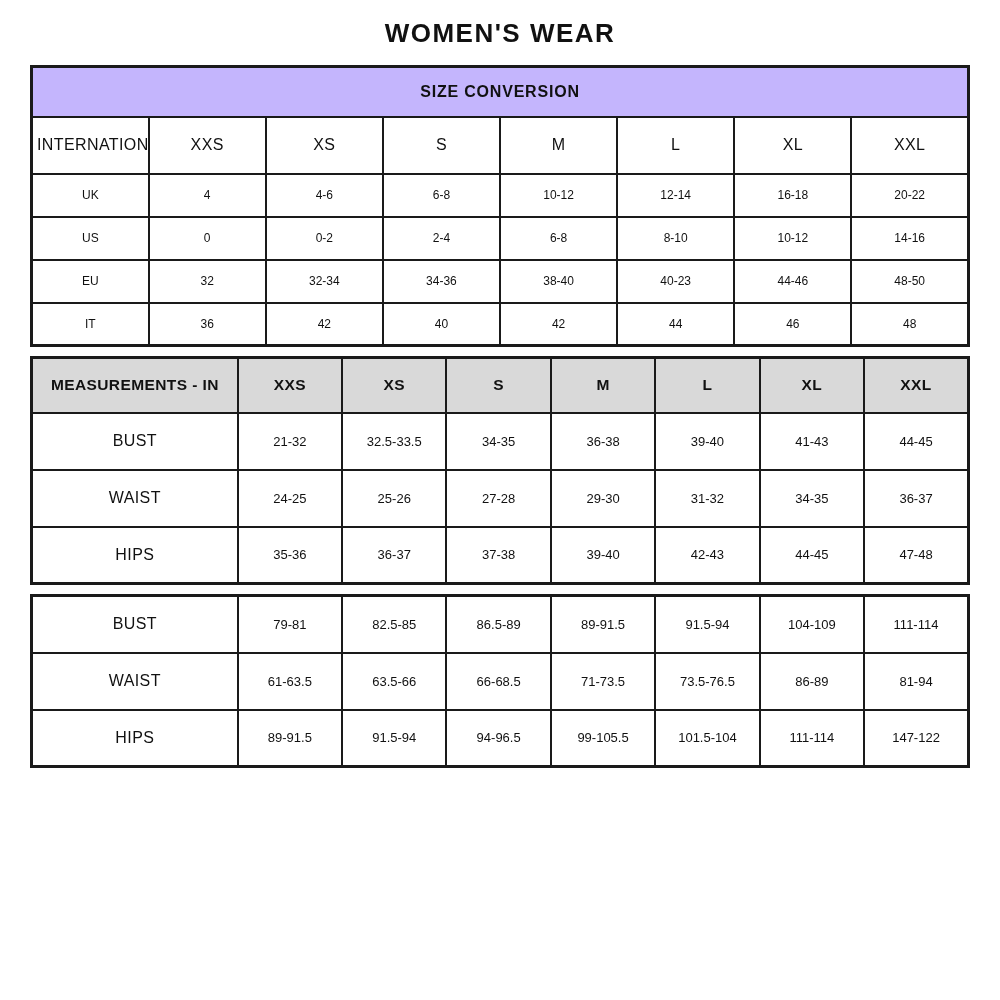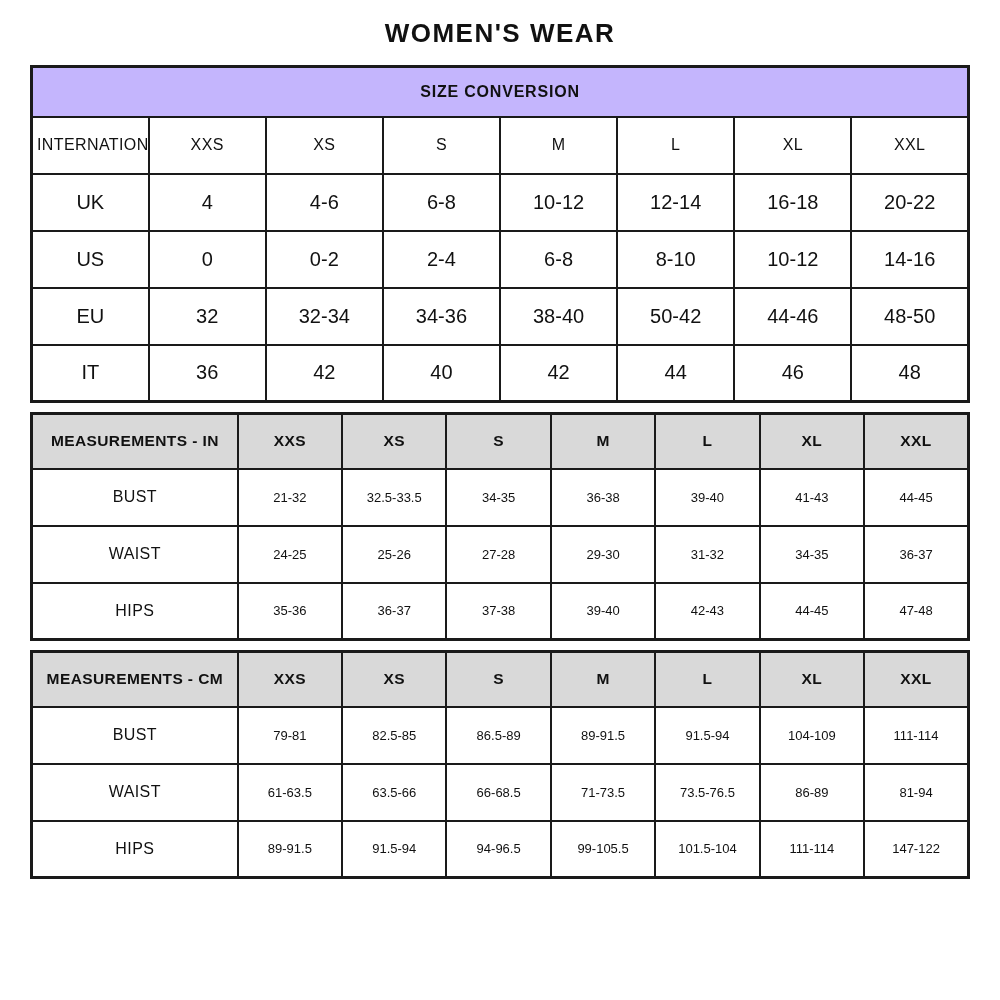--- a/index.html
+++ b/index.html
@@ -39,21 +39,21 @@
     height: 50px;
     font-weight: 700;
     font-size: 16px;
     letter-spacing: 0.8px;
   }
   .t-conv tr.col-row td {
     height: 57px;
     font-size: 16px;
     letter-spacing: 0.4px;
   }
-  .t-conv tr.data-row td { height: 57px; font-size: 20px; }
+  .t-conv tr.data-row td { height: 43px; font-size: 12px; }
   .t-conv td.first-col { width: 17.8%; }
   
   .t-meas tr.head-row td {
     background: #d9d9d9;
     height: 55px;
     font-weight: 700;
     font-size: 15.5px;
     letter-spacing: 0.4px;
   }
   .t-meas tr.data-row td { height: 57px; font-size: 13px; }
@@ -102,21 +102,21 @@
       <td>8-10</td>
       <td>10-12</td>
       <td>14-16</td>
     </tr>
     <tr class="data-row">
       <td class="first-col">EU</td>
       <td>32</td>
       <td>32-34</td>
       <td>34-36</td>
       <td>38-40</td>
-      <td>50-42</td>
+      <td>40-23</td>
       <td>44-46</td>
       <td>48-50</td>
     </tr>
     <tr class="data-row">
       <td class="first-col">IT</td>
       <td>36</td>
       <td>42</td>
       <td>40</td>
       <td>42</td>
       <td>44</td>
@@ -166,30 +166,20 @@
       <td>39-40</td>
       <td>42-43</td>
       <td>44-45</td>
       <td>47-48</td>
     </tr>
   </tbody>
     </table>
 
   <table class="t-meas t-last">
     <tbody>
-        <tr class="head-row">
-      <td class="first-col">MEASUREMENTS - CM</td>
-      <td>XXS</td>
-      <td>XS</td>
-      <td>S</td>
-      <td>M</td>
-      <td>L</td>
-      <td>XL</td>
-      <td>XXL</td>
-    </tr>
     <tr class="data-row">
       <td class="first-col">BUST</td>
       <td>79-81</td>
       <td>82.5-85</td>
       <td>86.5-89</td>
       <td>89-91.5</td>
       <td>91.5-94</td>
       <td>104-109</td>
       <td>111-114</td>
     </tr>

